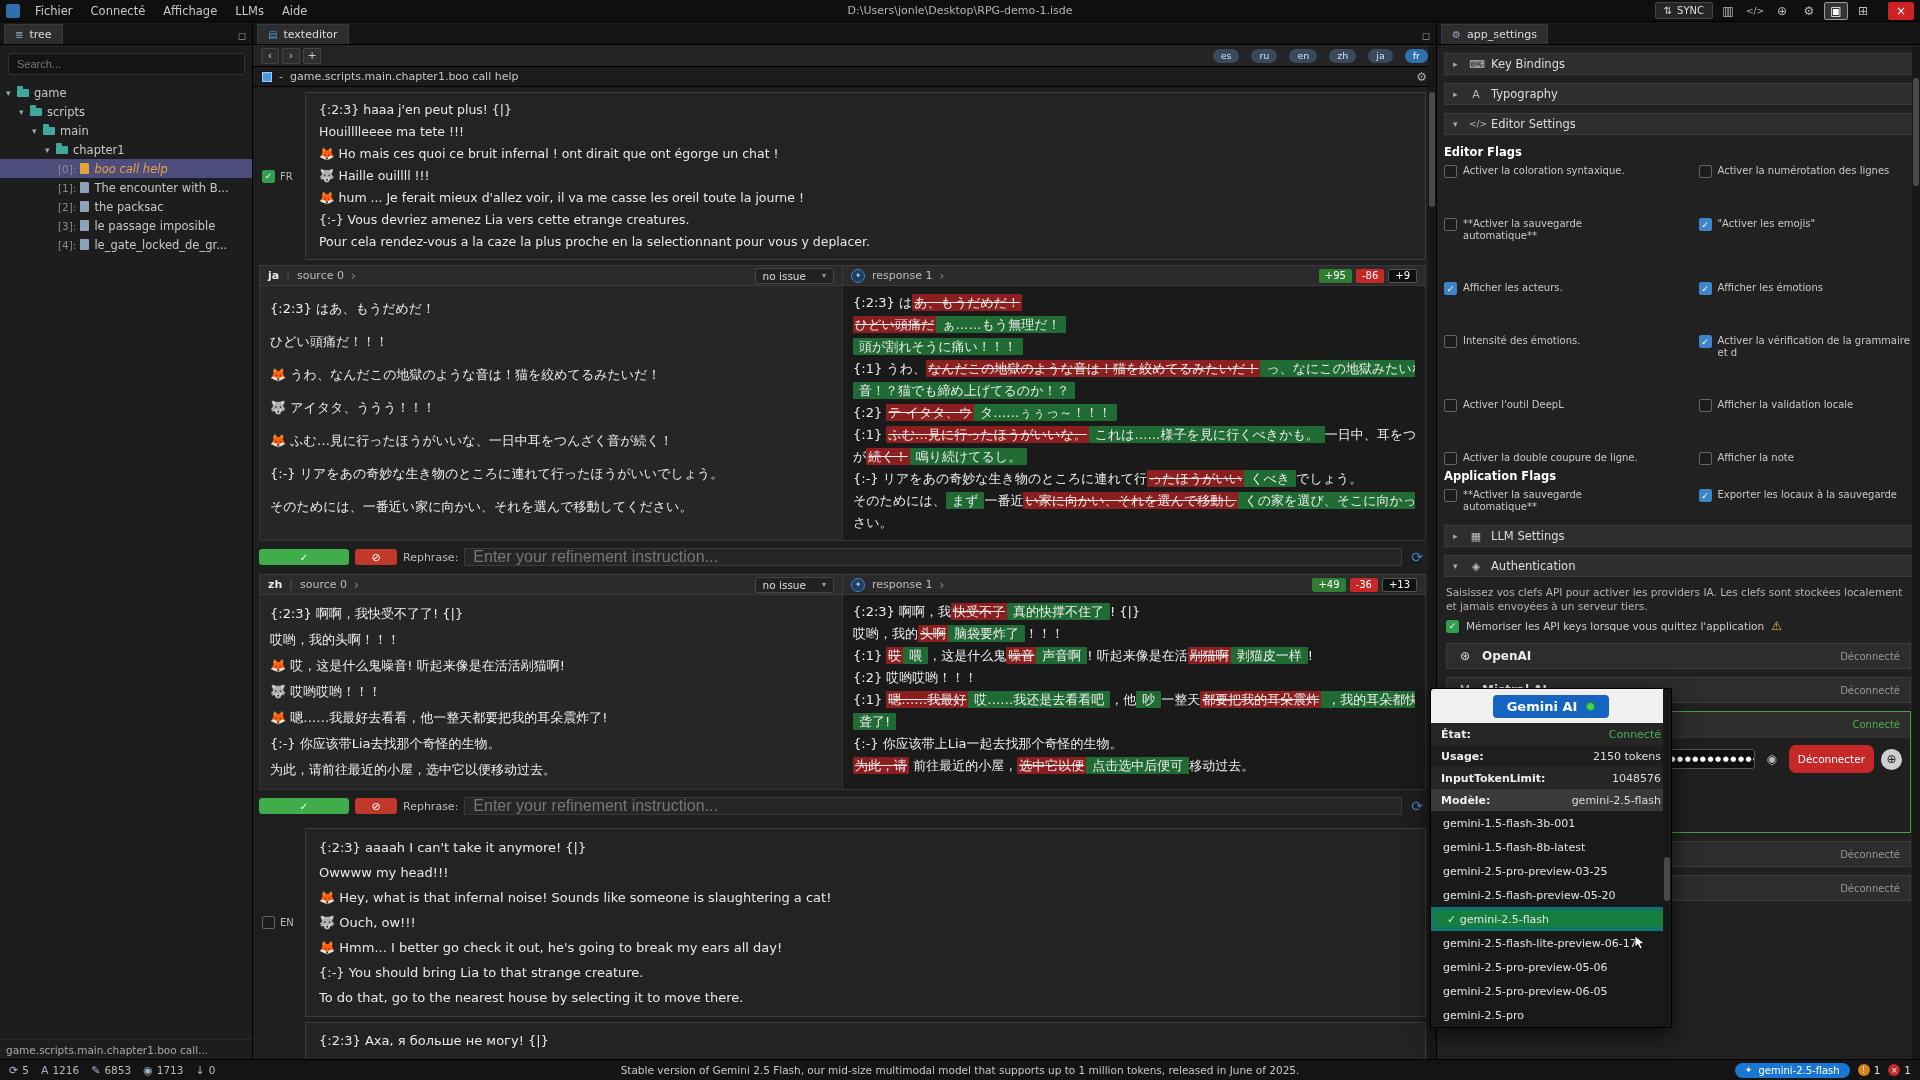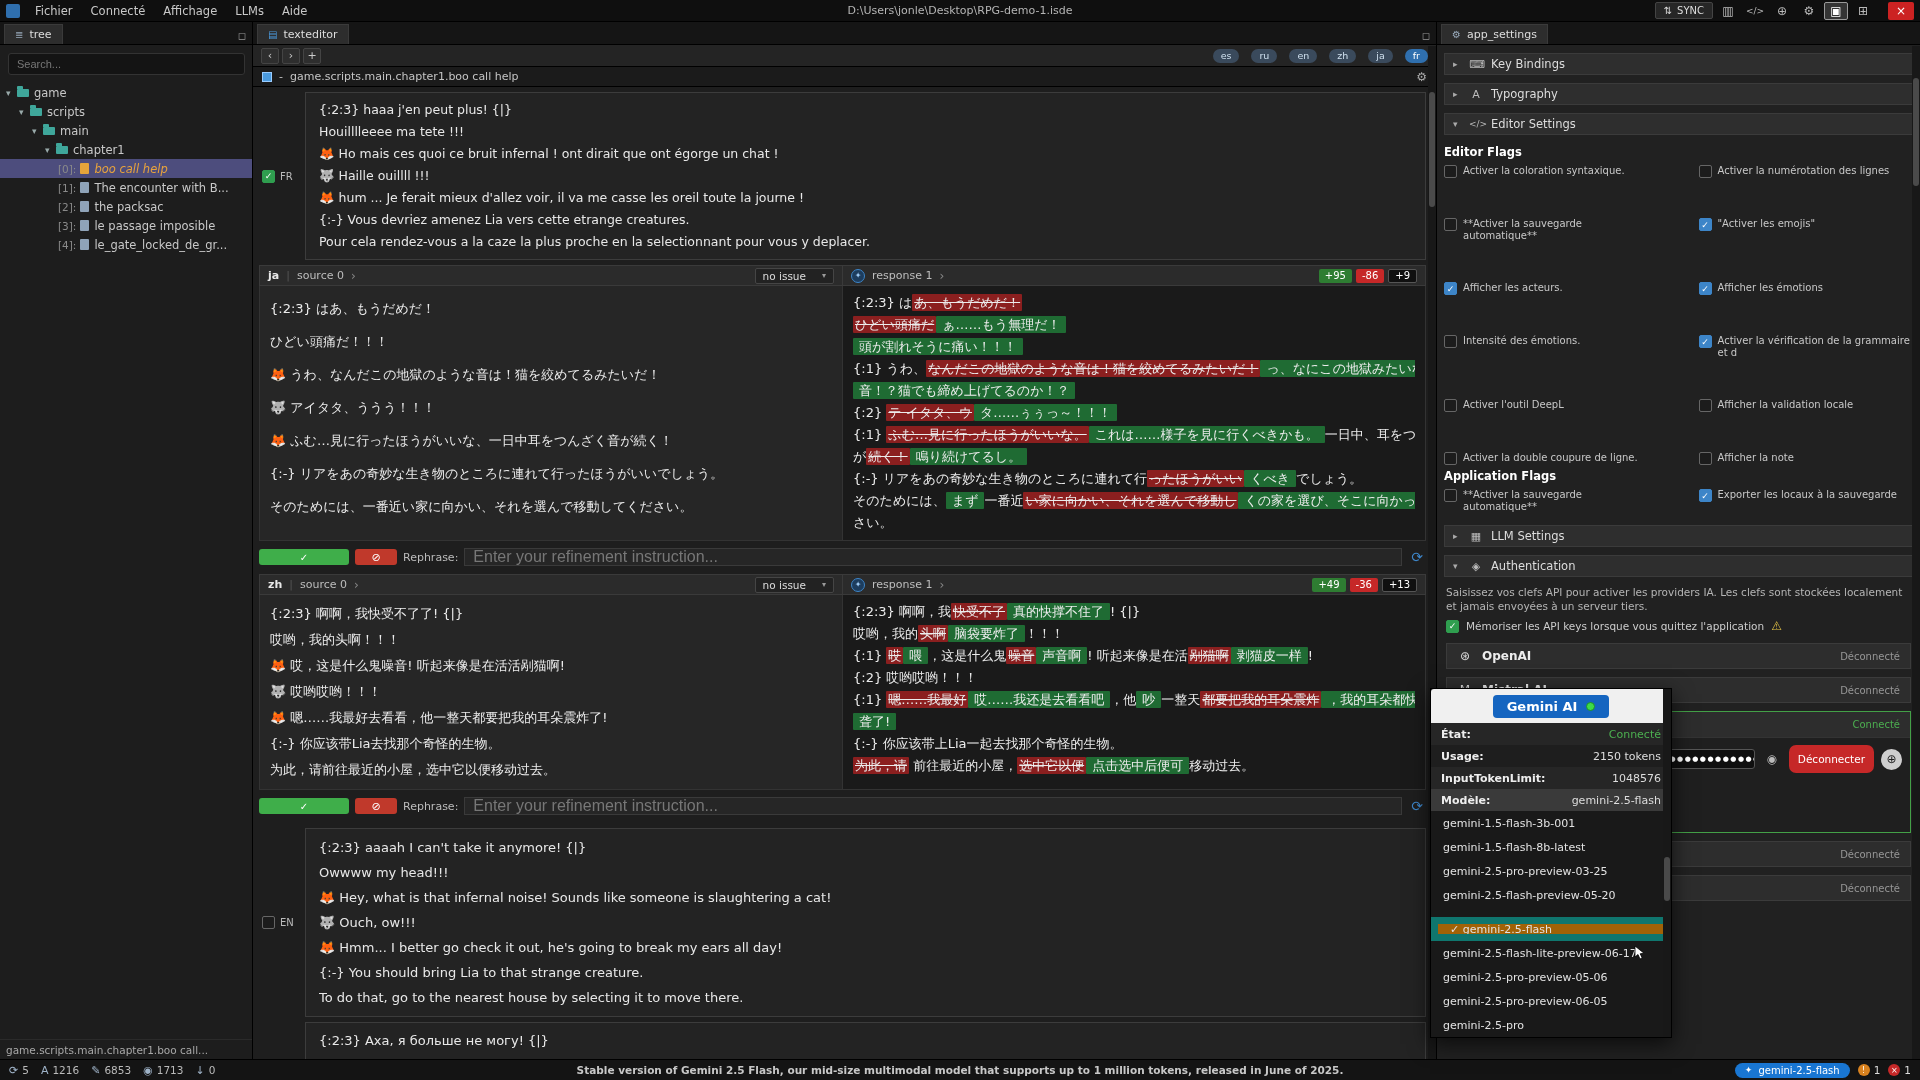--- a/index.html
+++ b/index.html
@@ -139,30 +139,30 @@
 #popup-header{background:#f0f0f0;height:34px;display:flex;align-items:center;justify-content:center;border-radius:3px 3px 0 0;}
 #popup-pill{background:#1565c0;color:#fff;font-weight:bold;font-size:13px;padding:4px 14px;border-radius:4px;display:flex;align-items:center;gap:9px;}
 .pill-dot{width:9px;height:9px;border-radius:50%;background:#3ddc47;border:1px solid #1d8f2c;}
 .popup-info-row{height:22px;display:flex;align-items:center;justify-content:space-between;padding:0 10px;font-size:11px;background:#1e1e1e;}
 .popup-info-row:nth-child(odd){background:#262626;}
 .popup-info-row.hl{background:#3a3a3a;}
 .pi-label{font-weight:bold;color:#eee;}
 .pi-value{color:#ddd;}
 .pi-value.green{color:#4caf50;}
 .model-row{height:24px;display:flex;align-items:center;padding:0 12px;font-size:11px;color:#e2e2e2;position:relative;white-space:nowrap;overflow:hidden;}
-.model-row.selected{border:7px solid #0f766e;background:#a16207;margin-top:10px;}
+.model-row.selected{border:4px solid #0f766e;background:#15803d;}
 .cursor-glyph{position:absolute;right:26px;top:4px;}
 .popup-sb{top:0;bottom:0;}
 
 
 #statusbar{height:21px;background:#141414;border-top:1px solid #000;display:flex;align-items:center;padding:0 9px;position:relative;font-size:10.5px;color:#bbb;}
 #status-counters{display:flex;align-items:center;}
 .counter{display:flex;align-items:center;gap:4px;margin-right:12px;}
 .counter-icon{color:#9fb3c8;font-size:11px;}
-#status-message{position:absolute;left:50%;transform:translateX(-50%);color:#c8c8c8;white-space:nowrap;font-weight:bold;}
+#status-message{position:absolute;left:50%;transform:translateX(-50%);color:#c8c8c8;white-space:nowrap;}
 #status-right{margin-left:auto;display:flex;align-items:center;gap:8px;}
 #model-pill{background:#1976d2;color:#fff;border-radius:9px;height:15px;padding:0 10px;display:flex;align-items:center;gap:6px;font-size:10px;}
 .pill-ic{font-size:9px;}
 .stat{display:flex;align-items:center;gap:4px;color:#ddd;}
 .dot{width:12px;height:12px;border-radius:50%;display:flex;align-items:center;justify-content:center;font-size:8px;color:#fff;}
 .dot.o{background:#d9821f;}
 .dot.r{background:#c62828;}
 </style>
 </head>
 <body>

